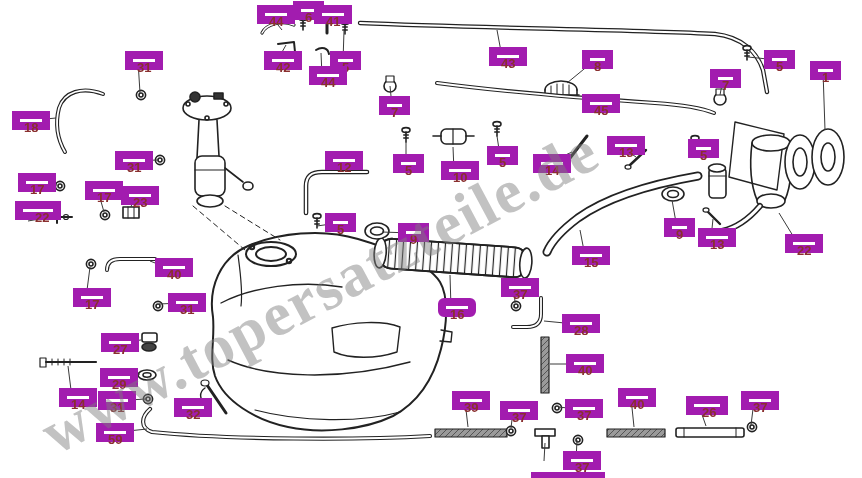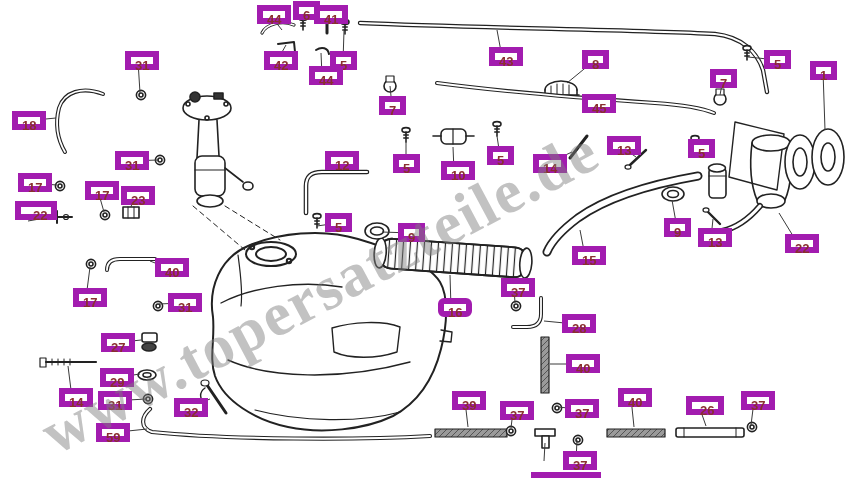--- a/index.html
+++ b/index.html
@@ -7,21 +7,21 @@
   body { width:862px; height:478px; font-family:"Liberation Sans",sans-serif; }
   #stage { position:relative; width:862px; height:478px; background:#ffffff; overflow:hidden; }
   #diagram-art, #leader-svg { position:absolute; left:0; top:0; }
   #leader-svg line { stroke:#3a3a3a; stroke-width:1; }
   #labels-layer { position:absolute; left:0; top:0; width:862px; height:478px; }
   .part-label {
     position:absolute;
     min-width:20px;
     padding:1px 4px 0 4px;
     height:19px;
-    border:6px solid #a21caf;
+    border:8px solid #a21caf;
     background:#ffffff;
     color:#8a2f2f;
     font-family:"Liberation Sans",sans-serif;
     font-weight:bold;
     font-size:13px;
     line-height:15px;
     text-align:center;
   }
   .watermark {
     position:absolute;

